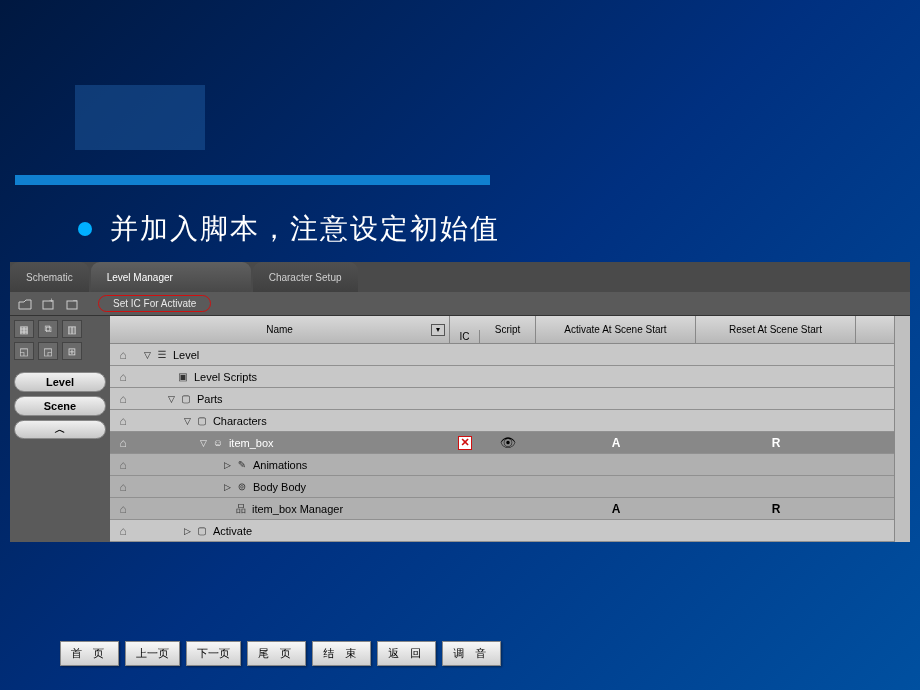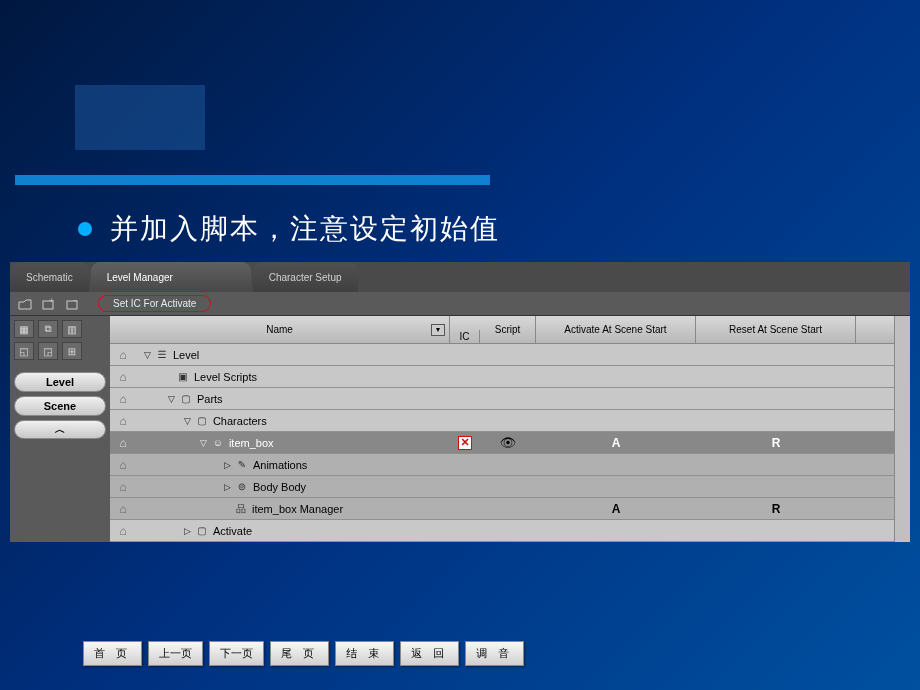--- a/index.html
+++ b/index.html
@@ -40,21 +40,21 @@
 .tri { font-size:9px; margin-right:4px; color:#222; display:inline-block; }
 .tri.open { transform:none; }
 .tri.closed { }
 .ico { width:14px; height:12px; margin-right:4px; display:flex; align-items:center; justify-content:center; font-size:10px; color:#333; }
 .iccell { flex:0 0 30px; display:flex; justify-content:center; }
 .redx { width:14px; height:14px; border:1px solid #d01010; background:#fff; color:#d01010; font-size:11px; font-weight:bold; display:flex; align-items:center; justify-content:center; }
 .viscell { flex:0 0 56px; display:flex; justify-content:center; color:#000; font-size:13px; }
 .actcell { flex:0 0 160px; text-align:center; font-weight:bold; font-size:12px; }
 .rstcell { flex:0 0 160px; text-align:center; font-weight:bold; font-size:12px; }
 .scrolly { width:16px; background:#c0c0c0; border-left:1px solid #888; }
-.nav { position:absolute; bottom:24px; left:83px; display:flex; gap:6px;text-align:right; }
+.nav { position:absolute; bottom:24px; left:60px; display:flex; gap:6px;text-align:right; }
 .nbtn { background:linear-gradient(#f8f8f8,#d0d0d0); border:1px solid #888; font-size:11px; padding:4px 10px; letter-spacing:4px; cursor:pointer; box-shadow:1px 1px 2px rgba(0,0,0,0.4); }
 svg { display:block; }
 </style>
 </head>
 <body>
 
 <div class="accent-box"></div>
 <div class="underline"></div>
 <div class="bullet-text">
   <div class="bullet"></div>

